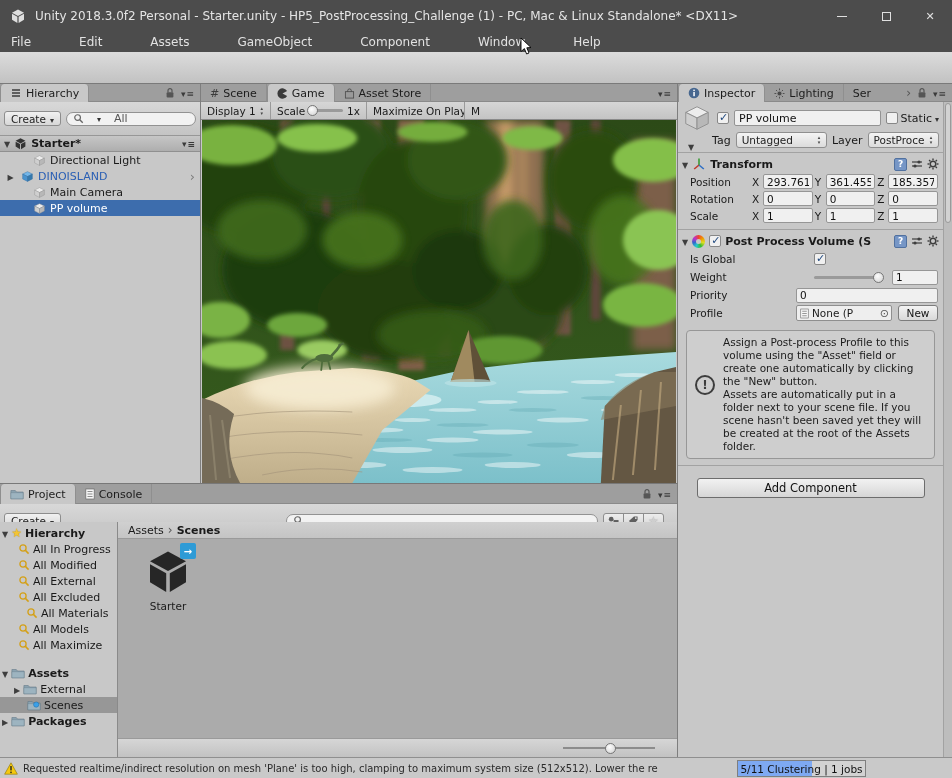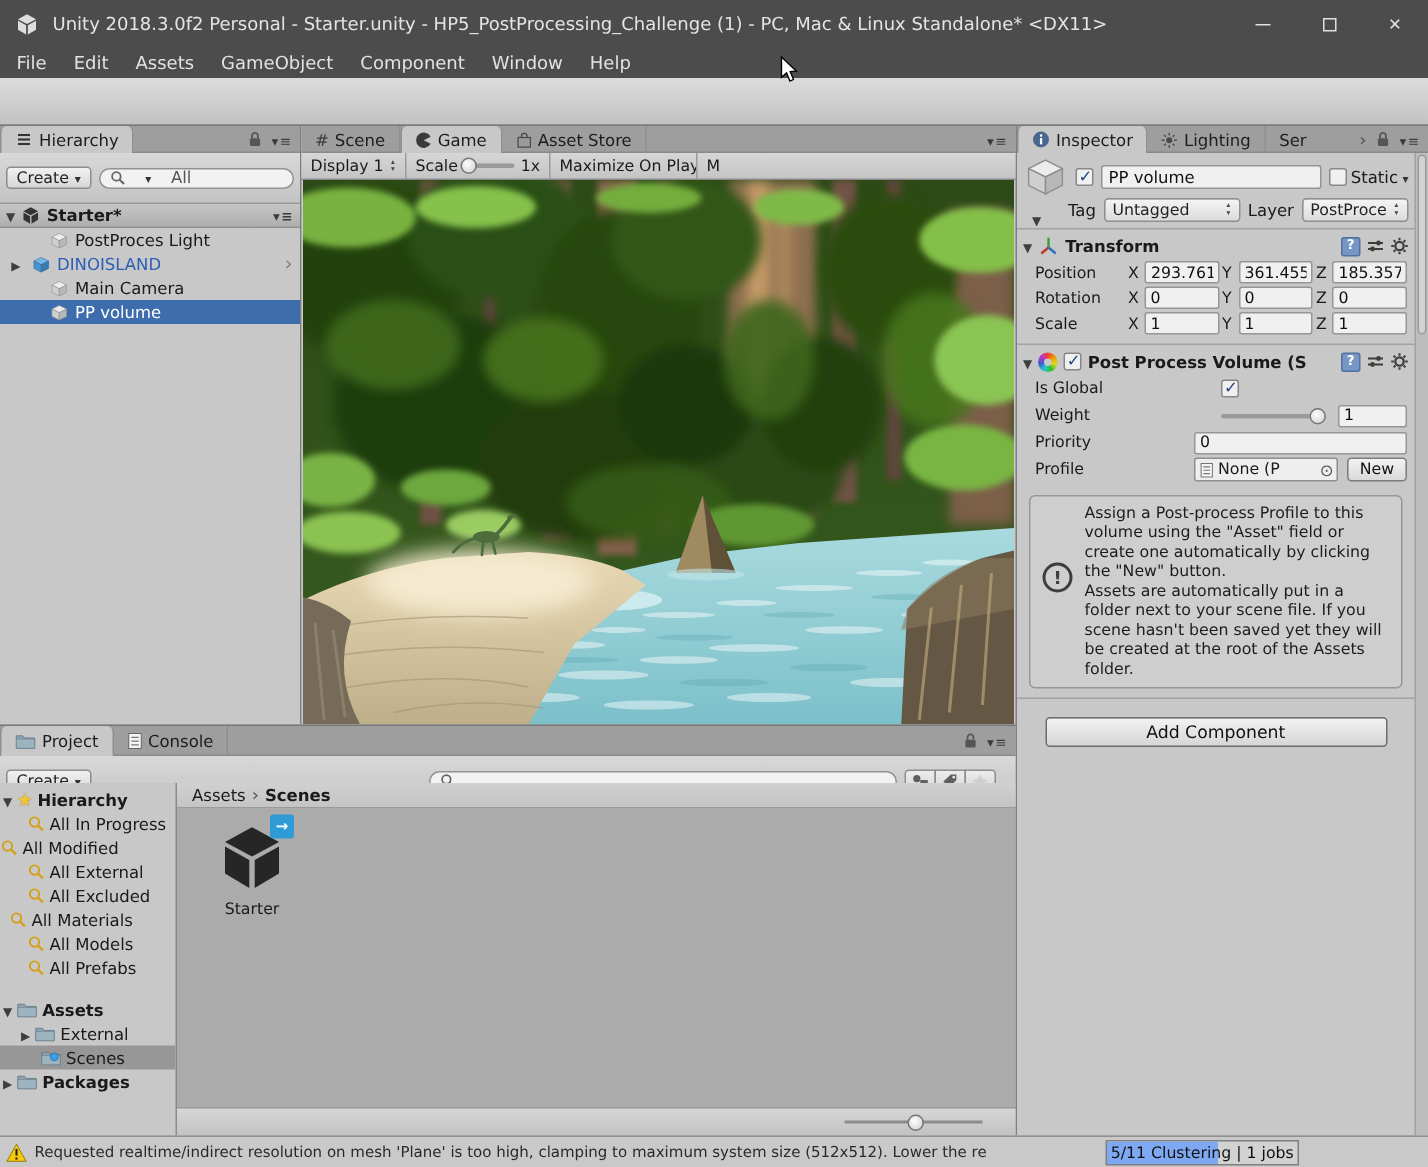--- a/index.html
+++ b/index.html
@@ -9,21 +9,21 @@
   .nosel{white-space:nowrap;overflow:hidden;}
 
   
   .titlebar{position:absolute;left:0;top:0;width:952px;height:32px;background:#4c4c4c;display:flex;align-items:center;padding:0 10px;color:#e4e4e4;}
   .titlebar .title{font-size:12px;margin-left:9px;white-space:nowrap;overflow:hidden;max-width:740px;}
   .winctrls{position:absolute;right:0;top:0;height:32px;display:flex;}
   .win-btn{width:44px;height:32px;display:flex;align-items:center;justify-content:center;color:#e0e0e0;}
   .glyph-min{width:10px;height:1px;background:#e0e0e0;}
   .glyph-max{width:9px;height:9px;border:1px solid #e0e0e0;}
   .glyph-close::before{content:"✕";font-size:11px;}
-  .menubar{position:absolute;left:0;top:32px;width:952px;height:20px;background:#4c4c4c;display:flex;align-items:flex-start;padding-left:2px;}
+  .menubar{position:absolute;left:0;top:32px;width:952px;height:20px;background:#4c4c4c;display:flex;align-items:flex-start;padding-left:2px;gap:30px;}
   .menu-item{color:#e2e2e2;font-size:12px;padding:0 9px;height:20px;display:flex;align-items:center;}
 
   
   .toolbar{position:absolute;left:0;top:52px;width:952px;height:32px;background:linear-gradient(#dcdcdc,#c2c2c2);border-bottom:1px solid #7a7a7a;}
   .tbtn{background:linear-gradient(#ececec,#d0d0d0);border:1px solid #6f6f6f;display:flex;align-items:center;justify-content:center;color:#222;height:22px;}
   .grp{position:absolute;top:57px;display:flex;}
   .grp .tbtn{margin-left:-1px;border-radius:0;}
   .grp .tbtn:first-child{margin-left:0;border-radius:3px 0 0 3px;}
   .grp .tbtn:last-child{border-radius:0 3px 3px 0;}
   .grp .tbtn:only-child{border-radius:3px;}
@@ -465,21 +465,21 @@
           <use href="#i-unity"></use>
         </svg>
       <span>Starter*</span>
       <span class="menu-glyph" style="margin-left:auto"></span>
     </div>
     <div class="hrow">
       <span class="foldcol"></span>
       <svg width="13" height="13">
           <use href="#i-cube"></use>
         </svg>
-      <span>PostProces Light</span>
+      <span>Directional Light</span>
     </div>
     <div class="hrow" style="padding-left:4px">
       <span class="foldcol">
           <span class="fold-closed"></span>
         </span>
       <svg width="13" height="13">
           <use href="#i-cube-blue"></use>
         </svg>
       <span class="blue-label">DINOISLAND</span>
       <span class="prefab-chev"></span>
@@ -903,55 +903,55 @@
         <span class="fold-open" style="margin-left:2px"></span>
         <span class="star-glyph"></span>
         <span>Hierarchy</span>
       </div>
       <div class="row" style="padding-left:18px">
           <svg width="12" height="12" color="#d4a017">
             <use href="#i-mag"></use>
           </svg>
           <span>All In Progress</span>
         </div>
-      <div class="row" style="">
-          <svg width="12" height="12" color="#d4a017">
-            <use href="#i-mag"></use>
-          </svg>
-          <span>All Modified</span>
-        </div>
       <div class="row" style="padding-left:18px">
           <svg width="12" height="12" color="#d4a017">
             <use href="#i-mag"></use>
           </svg>
-          <span>All External</span>
+          <span>All Modified</span>
         </div>
       <div class="row" style="padding-left:18px">
           <svg width="12" height="12" color="#d4a017">
             <use href="#i-mag"></use>
           </svg>
-          <span>All Excluded</span>
-        </div>
-      <div class="row" style="padding-left:6px">
-          <svg width="12" height="12" color="#d4a017">
-            <use href="#i-mag"></use>
-          </svg>
-          <span>All Materials</span>
+          <span>All External</span>
         </div>
       <div class="row" style="padding-left:18px">
           <svg width="12" height="12" color="#d4a017">
             <use href="#i-mag"></use>
           </svg>
-          <span>All Models</span>
+          <span>All Excluded</span>
+        </div>
+      <div class="row" style="padding-left:26px">
+          <svg width="12" height="12" color="#d4a017">
+            <use href="#i-mag"></use>
+          </svg>
+          <span>All Materials</span>
         </div>
       <div class="row" style="padding-left:18px">
           <svg width="12" height="12" color="#d4a017">
             <use href="#i-mag"></use>
           </svg>
-          <span>All Prefabs</span>
+          <span>All Models</span>
+        </div>
+      <div class="row" style="padding-left:18px">
+          <svg width="12" height="12" color="#d4a017">
+            <use href="#i-mag"></use>
+          </svg>
+          <span>All Maximize</span>
         </div>
       <div style="height:12px"></div>
       <div class="row bold">
         <span class="fold-open" style="margin-left:2px"></span>
         <svg width="14" height="12">
             <use href="#i-folder"></use>
           </svg>
         <span>Assets</span>
       </div>
       <div class="row" style="padding-left:14px">

